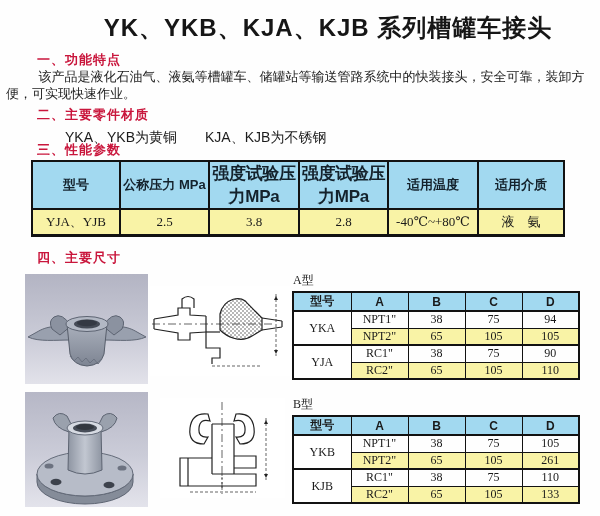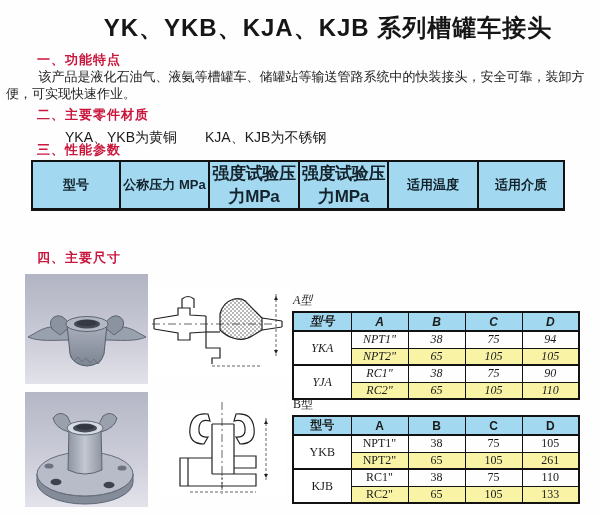--- a/index.html
+++ b/index.html
@@ -26,21 +26,21 @@
   .perf th, .perf td { border:2px solid #121212; text-align:center; vertical-align:middle; }
   .perf th { height:27px; background:#a2d9f0; font-size:13px; font-weight:bold; color:#14222c; }
   .perf th.small { font-size:17px; letter-spacing:-0.3px; }
   .perf td { height:26px; font-size:13px; font-family:"Liberation Serif","DejaVu Serif",serif; }
   .perf tr.yellow td { background:#f9f3a6; }
   .perf col.c0{width:88px}.perf col.c1{width:89px}.perf col.c2{width:90px}
   .perf col.c3{width:89px}.perf col.c4{width:90px}.perf col.c5{width:86px}
 
   
   .dim-block { position:absolute; left:292px; width:286px; }
-  .dim-a { top:292px;font-style:italic; } .dim-b { top:396px; }
+  .dim-a { top:272px; } .dim-b { top:396px; }
   .dim-label { font-size:12px; color:#1c1c1c; margin:0 0 2px 1px; font-family:"Liberation Serif","DejaVu Serif",serif; }
   .dim { width:286px; border:2px solid #121212; }
   .dim th, .dim td { border:1px solid #121212; text-align:center; vertical-align:middle; }
   .dim th { height:18px; background:#a2d9f0; font-size:12px; font-weight:bold; }
   .dim td { height:17px; font-size:12px; font-family:"Liberation Serif","DejaVu Serif",serif; }
   .dim thead th { border-bottom:2px solid #121212; }
   .dim tr.yellow td { background:#f9f3a6; }
   .dim tr.yellow td.model, .dim td.model { background:#ffffff; }
   .dim tr.group td { border-top:2px solid #121212; }
   .dim col.m{width:58px} .dim col.c{width:57px}
@@ -81,20 +81,28 @@
       <tr>
         <th>型号</th>
         <th>公称压力 MPa</th>
         <th class="small">强度试验压力MPa</th>
         <th class="small">强度试验压力MPa</th>
         <th>适用温度</th>
         <th>适用介质</th>
       </tr>
     </thead>
     <tbody>
+      <tr class="yellow">
+        <td>YJA、YJB</td>
+        <td>2.5</td>
+        <td>3.8</td>
+        <td>2.8</td>
+        <td>-40℃~+80℃</td>
+        <td>液　氨</td>
+      </tr>
     </tbody>
   </table>
 
   <div class="sec-heading h4">四、主要尺寸</div>
 
   <svg class="photo photo-a" width="123" height="110" viewBox="0 0 123 110">
     <defs>
       <linearGradient id="bgA" x1="0" y1="0" x2="0" y2="1">
         <stop offset="0" stop-color="#b3b4c3"></stop>
           <stop offset="0.55" stop-color="#c9cad6"></stop>

